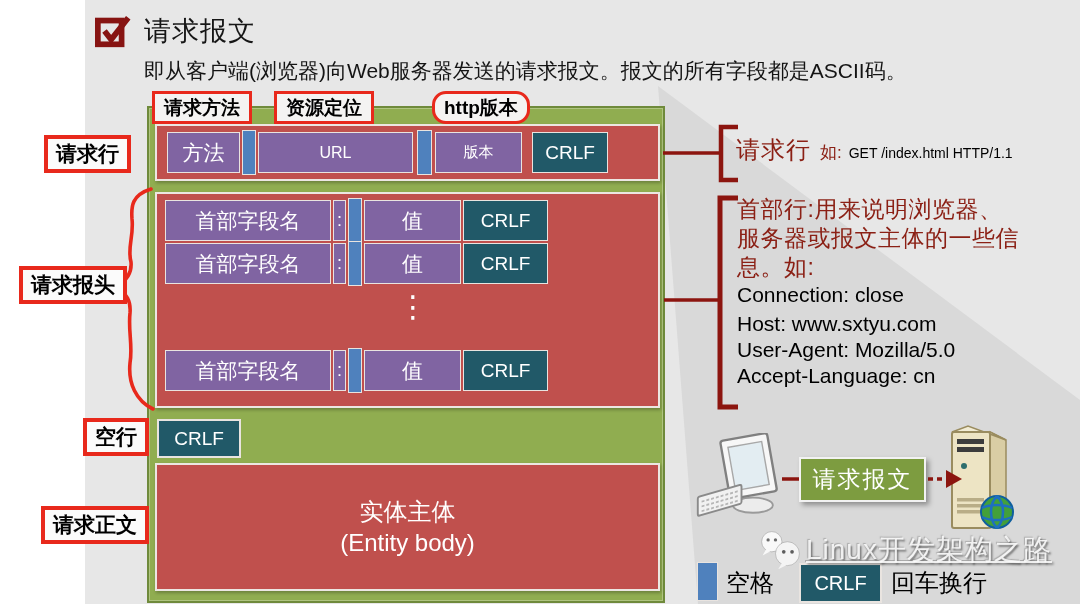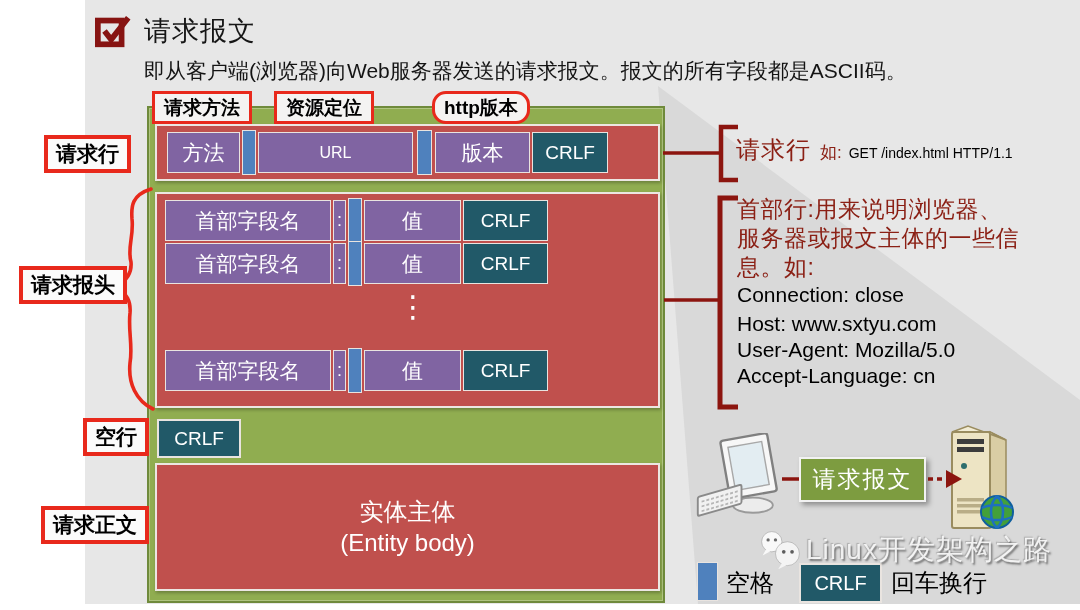--- a/index.html
+++ b/index.html
@@ -33,21 +33,21 @@
   .ann1 .ex{font-size:14px;color:#000;margin-left:7px;}
   .ann2{left:737px;top:195px;}
   .ann2 .desc{font-size:23px;color:var(--dark-red-text,#8b2015);line-height:29px;letter-spacing:.5px;white-space:nowrap;}
   .ann2 .ex{font-size:21px;color:#000;line-height:26px;white-space:nowrap;}
   .flow-box{left:799px;top:457px;width:127px;height:45px;background:var(--flow-green,#7d9c40);
             border:2px solid #f2f2f2;box-sizing:border-box;display:flex;align-items:center;justify-content:center;
             color:#fff;font-size:23px;letter-spacing:2px;box-shadow:3px 3px 5px rgba(0,0,0,.35);}
   .legend-text{font-size:24px;color:#000;white-space:nowrap;}
   .watermark{left:758px;top:529px;display:flex;align-items:center;z-index:6;}
   .watermark .wm-text{font-size:28px;color:rgba(252,252,252,.88);letter-spacing:1px;white-space:nowrap;
-            text-shadow:1.5px 1.5px 2px rgba(95,95,95,.85),-1px -1px 1px rgba(130,130,130,.5);}
+            text-shadow:1.5px 1.5px 2px rgba(95,95,95,.85),-1px -1px 1px rgba(130,130,130,.5);text-decoration:underline;}
   .overlay{left:0;top:0;pointer-events:none;z-index:3;}
 </style>
 </head>
 <body>
 
 <div class="stage">
 
   <div class="abs slide-bg"></div>
   <div class="abs wedge"></div>
 
@@ -67,21 +67,21 @@
   <div class="abs toplabel" style="left:274px;top:91px;">资源定位</div>
   <div class="abs toplabel" style="left:432px;top:91px;border-radius:14px;">http版本</div>
 
   <div class="abs green-panel"></div>
 
   <div class="abs redbox" style="left:155px;top:124px;width:505px;height:57px;"></div>
   <div class="abs cell purple" style="left:167px;top:132px;width:73px;height:41px;font-size:21px;">方法</div>
   <div class="abs cell bluebar" style="left:242px;top:130px;width:14px;height:45px;"></div>
   <div class="abs cell purple" style="left:258px;top:132px;width:155px;height:41px;font-size:16px;">URL</div>
   <div class="abs cell bluebar" style="left:417px;top:130px;width:15px;height:45px;"></div>
-  <div class="abs cell purple" style="left:435px;top:132px;width:95px;height:41px;font-size:21px;">版本</div>
+  <div class="abs cell purple" style="left:435px;top:132px;width:87px;height:41px;font-size:15px;">版本</div>
   <div class="abs cell teal" style="left:532px;top:132px;width:76px;height:41px;font-size:19px;">CRLF</div>
 
   <div class="abs redbox" style="left:155px;top:192px;width:505px;height:216px;"></div>
 
   <div class="abs cell purple" style="left:165px;top:200px;width:166px;height:41px;font-size:21px;">首部字段名</div>
   <div class="abs cell purple" style="left:333px;top:200px;width:13px;height:41px;font-size:18px;">:</div>
   <div class="abs cell bluebar" style="left:348px;top:198px;width:14px;height:45px;"></div>
   <div class="abs cell purple" style="left:364px;top:200px;width:97px;height:41px;font-size:21px;">值</div>
   <div class="abs cell teal" style="left:463px;top:200px;width:85px;height:41px;font-size:19px;">CRLF</div>
 

